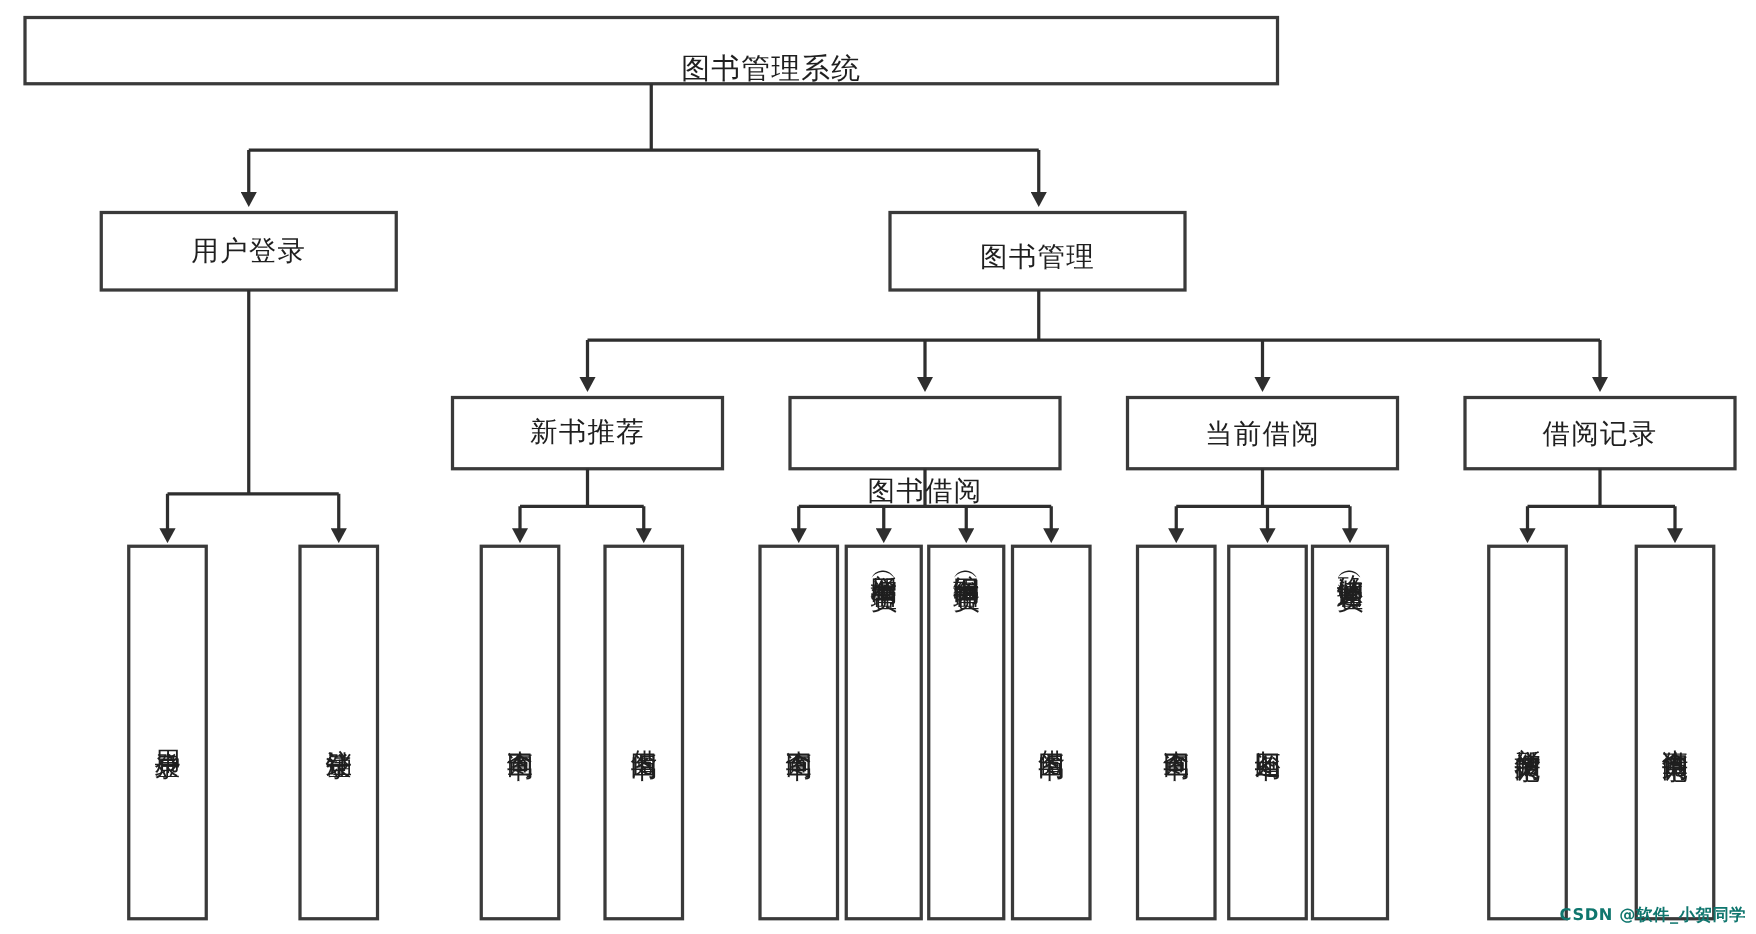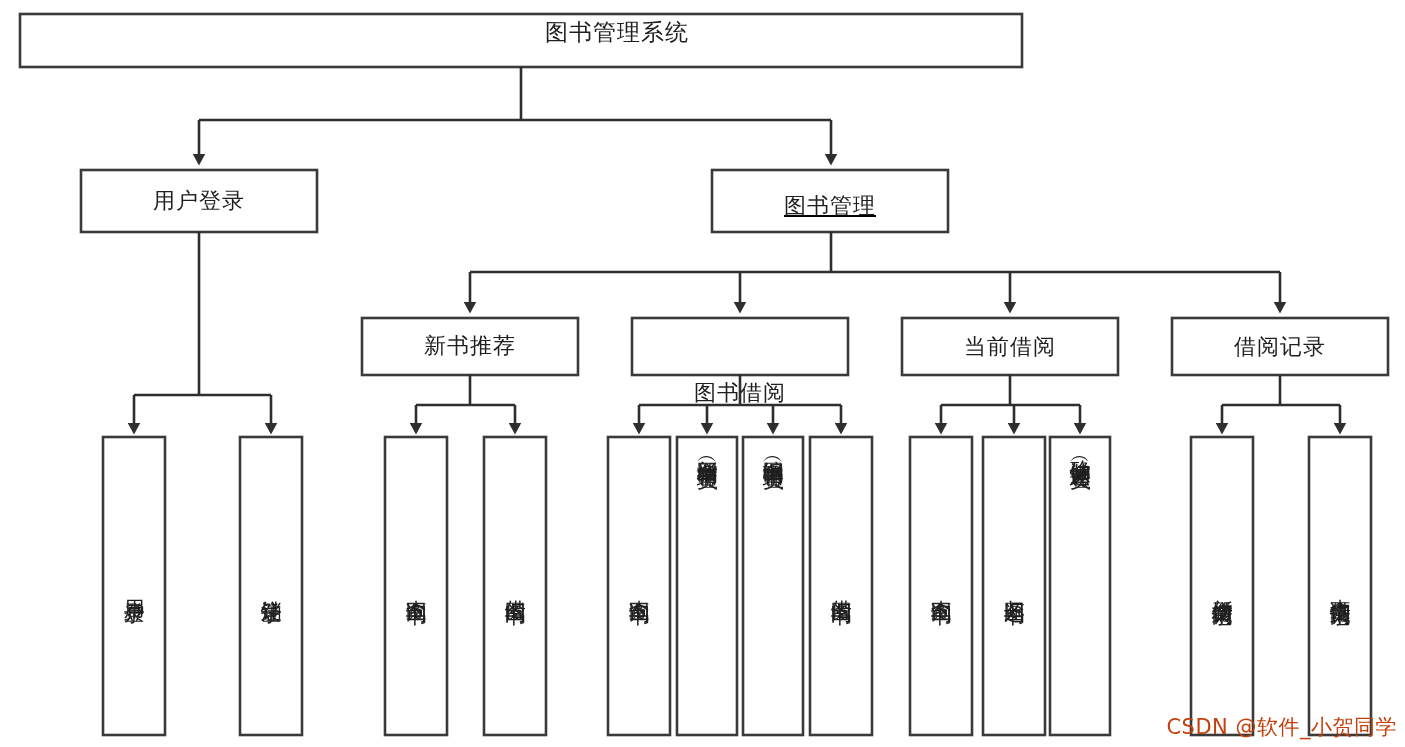--- a/index.html
+++ b/index.html
@@ -76,24 +76,25 @@
     white-space: nowrap;
   }
   .title-text {
     font-size: 23px;
   }
   #watermark {
     position: absolute;
     right: 8px;
     bottom: 6px;
     font-family: "DejaVu Sans", "Liberation Sans", sans-serif;
-    font-size: 21px;
-    color: #c2410c;
+    font-size: 13px;
+    color: #0f766e;
     letter-spacing: 0.5px;
     white-space: nowrap;
+    font-weight: bold;
   }
 </style>
 </head>
 <body>
 
 <div id="diagram-root">
 
   <svg id="tree-svg" viewBox="0 0 1405 747">
     <defs>
       <marker id="arrowhead" markerWidth="12" markerHeight="13" refX="1.5" refY="6.5" orient="auto" markerUnits="userSpaceOnUse">
@@ -159,29 +160,29 @@
     <path class="connector" marker-end="url(#arrowhead)" d="M941,405 L941,424"></path>
     <path class="connector" marker-end="url(#arrowhead)" d="M1014,405 L1014,424"></path>
     <path class="connector" marker-end="url(#arrowhead)" d="M1080,405 L1080,424"></path>
 
     <path class="connector" d="M1280,375 L1280,405"></path>
     <path class="connector" d="M1222,405 L1340,405"></path>
     <path class="connector" marker-end="url(#arrowhead)" d="M1222,405 L1222,424"></path>
     <path class="connector" marker-end="url(#arrowhead)" d="M1340,405 L1340,424"></path>
   </svg>
 
-  <div class="hlabel-wrap" style="left:20px; top:6px; width:1194px; height:53px;">
+  <div class="hlabel-wrap" style="left:20px; top:28px; width:1194px; height:53px;">
     <span class="hlabel-text title-text">图书管理系统</span>
   </div>
 
   <div class="hlabel-wrap" style="left:81px; top:170px; width:236px; height:62px;">
     <span class="hlabel-text">用户登录</span>
   </div>
 
-  <div class="hlabel-wrap" style="left:712px; top:170px; width:236px; height:72px;text-decoration:underline;">
+  <div class="hlabel-wrap" style="left:712px; top:170px; width:236px; height:72px;">
     <span class="hlabel-text">图书管理</span>
   </div>
 
   <div class="hlabel-wrap" style="left:362px; top:318px; width:216px; height:56px;">
     <span class="hlabel-text">新书推荐</span>
   </div>
 
   <div class="hlabel-wrap" style="left:632px; top:318px; width:216px; height:57px;margin-top:46px;">
     <span class="hlabel-text">图书借阅</span>
   </div>

